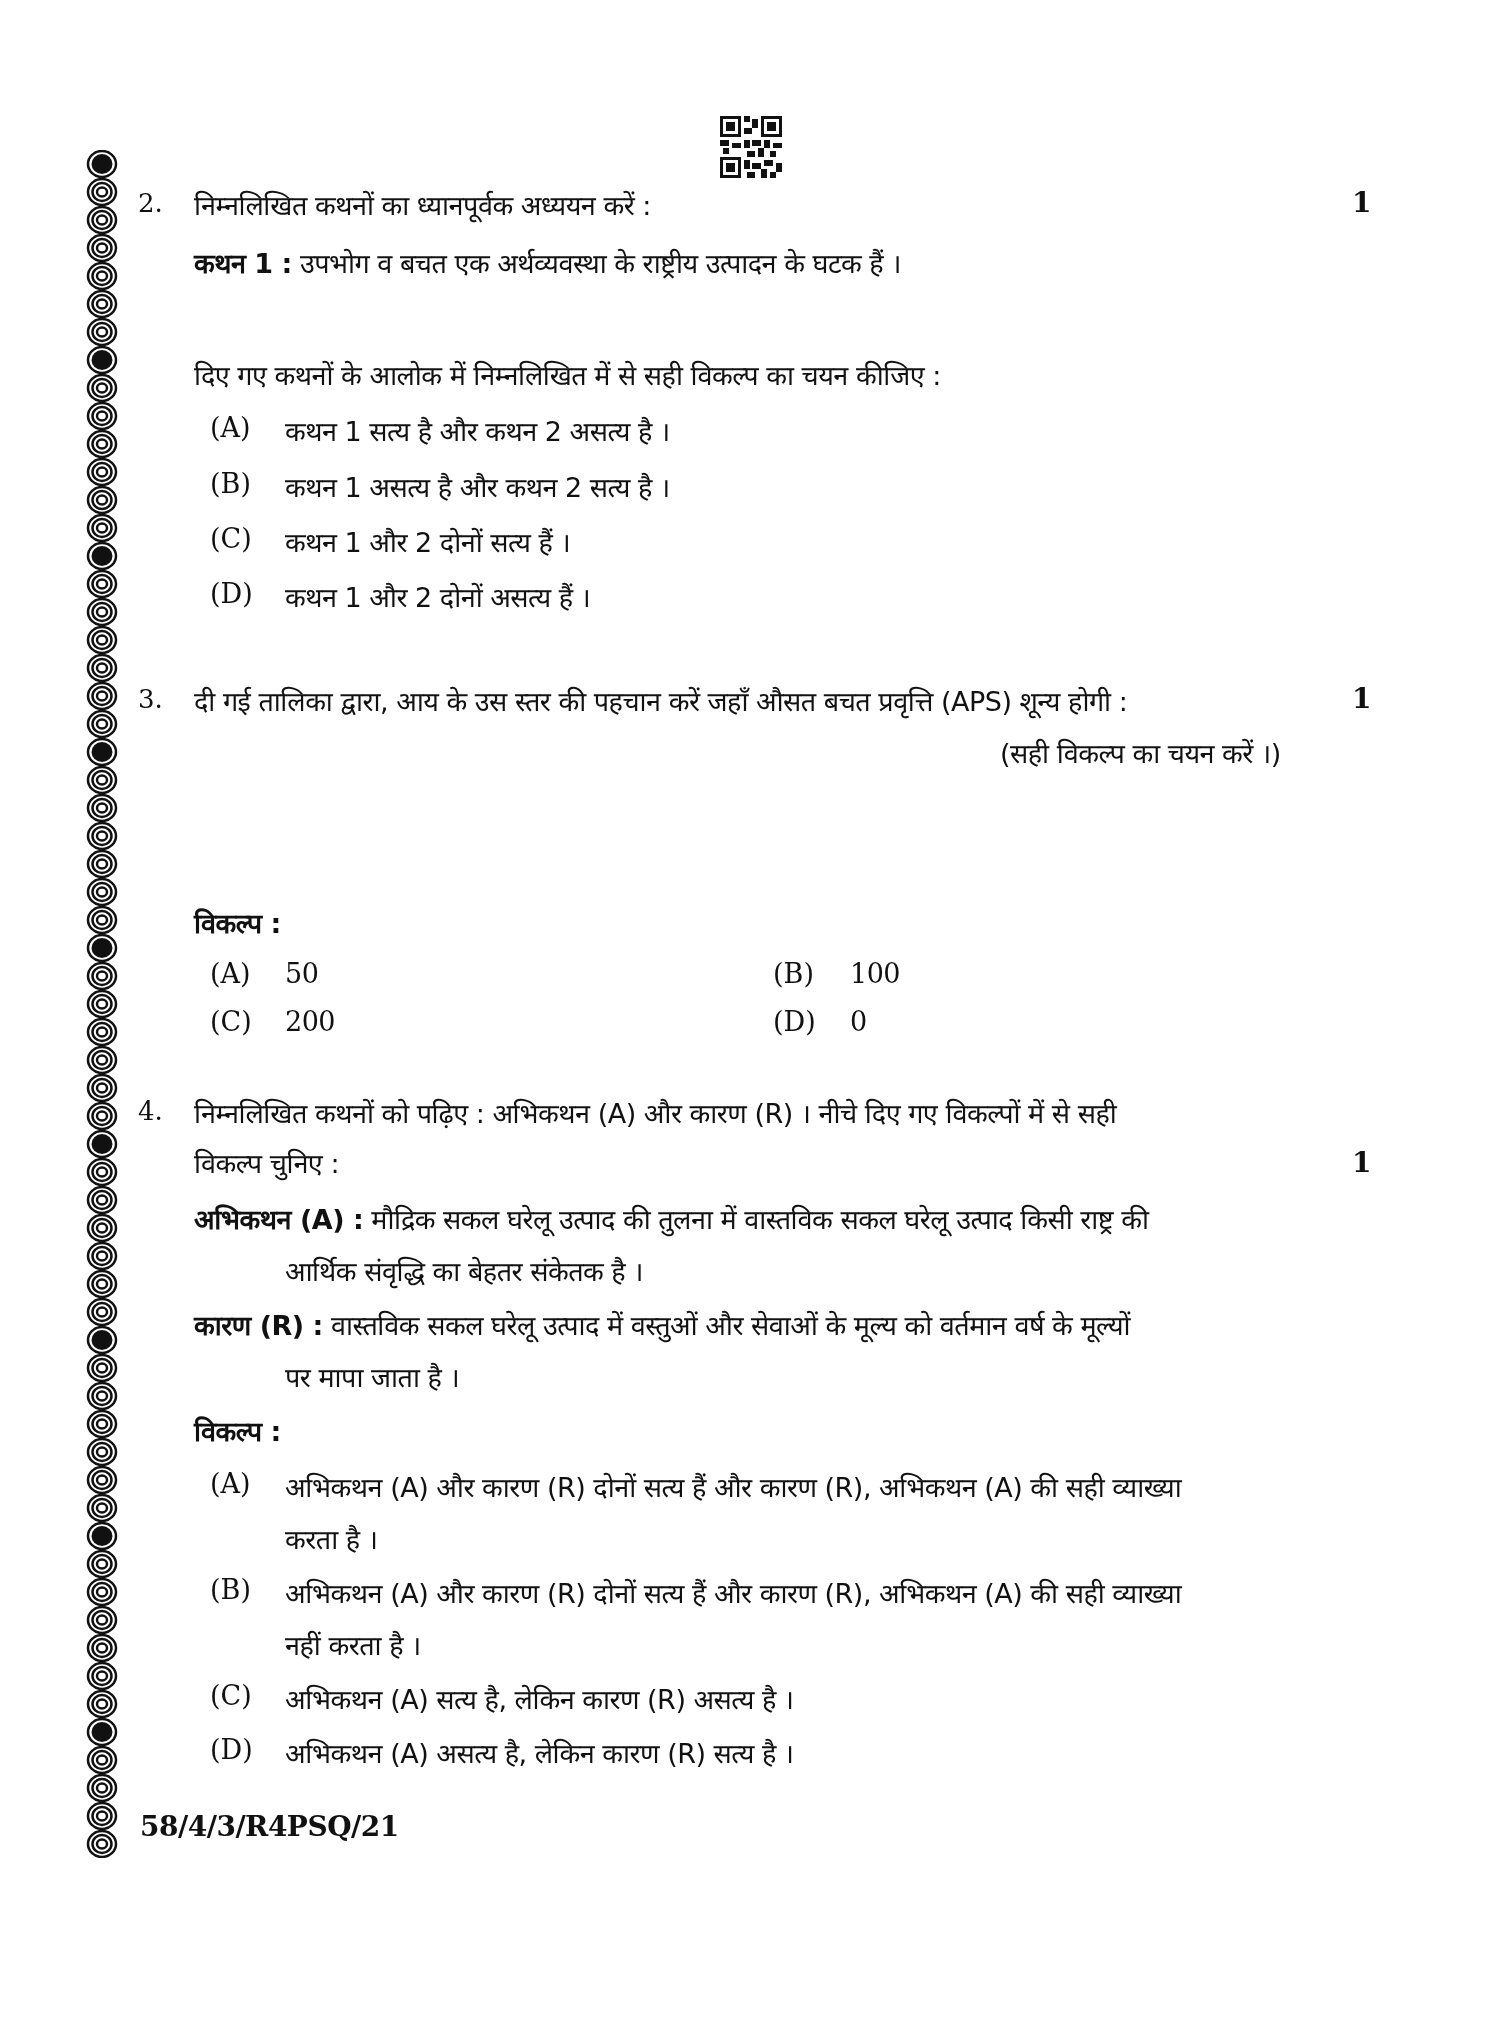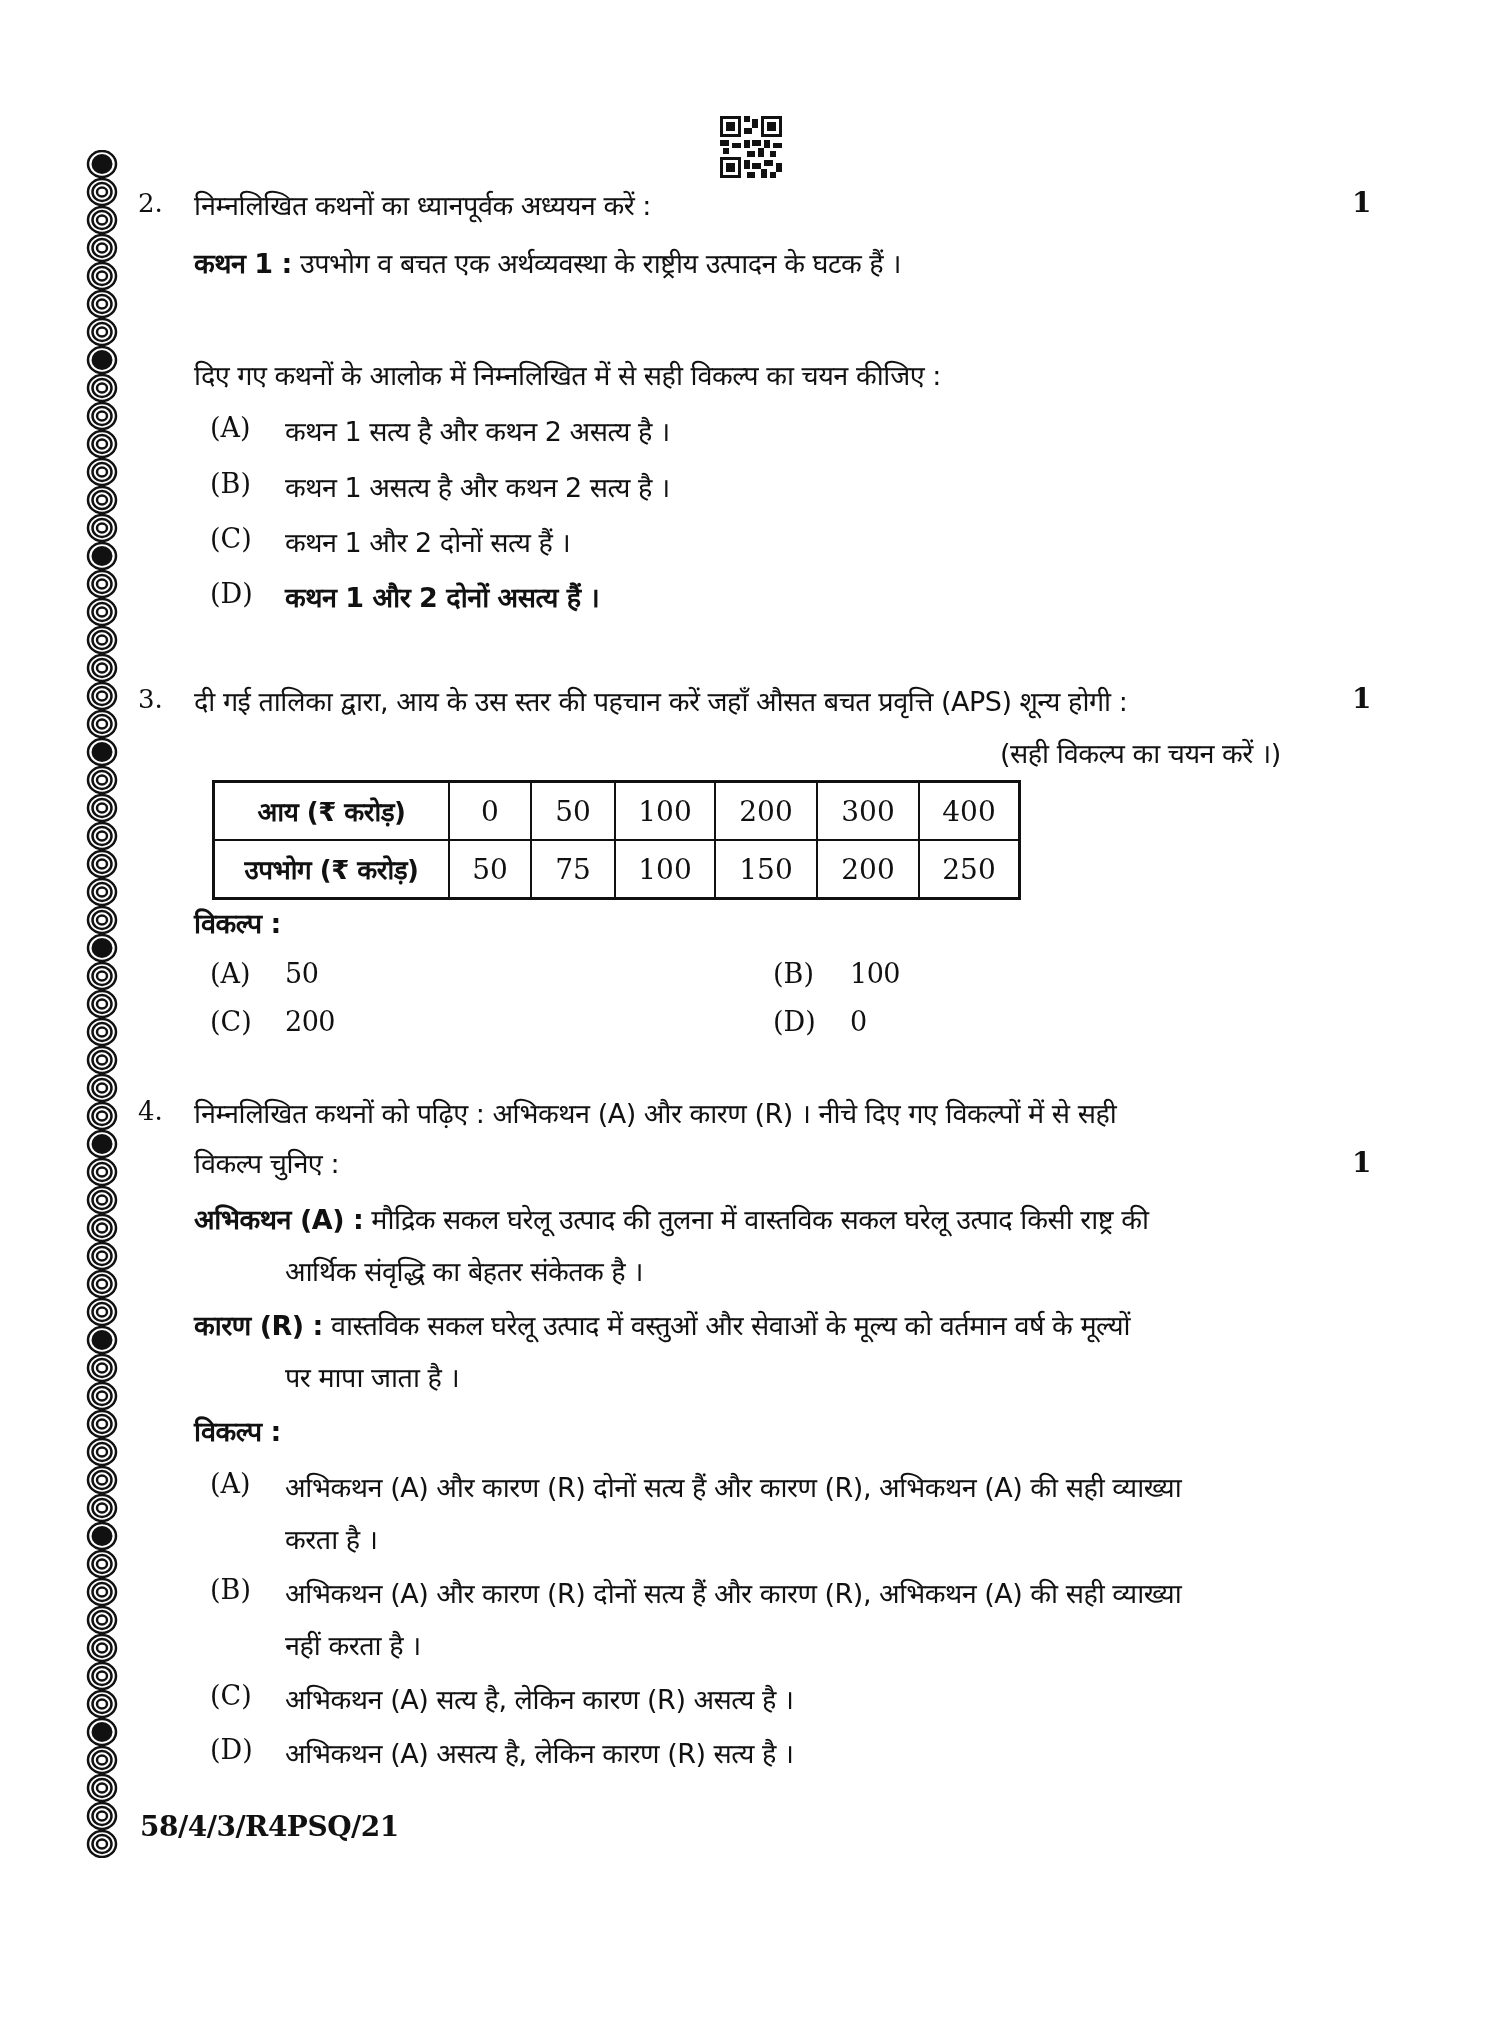--- a/index.html
+++ b/index.html
@@ -567,50 +567,28 @@
   <div>
     <div class="opt-letter" style="top:468px;">(B)</div>
     <div class="opt-text" style="top:468px;">कथन 1 असत्य है और कथन 2 सत्य है ।</div>
   </div>
   <div>
     <div class="opt-letter" style="top:523px;">(C)</div>
     <div class="opt-text" style="top:523px;">कथन 1 और 2 दोनों सत्य हैं ।</div>
   </div>
   <div>
     <div class="opt-letter" style="top:578px;">(D)</div>
-    <div class="opt-text" style="top:578px;font-weight:bold;">कथन 1 और 2 दोनों असत्य हैं ।</div>
+    <div class="opt-text" style="top:578px;">कथन 1 और 2 दोनों असत्य हैं ।</div>
   </div>
 
   <div class="qnum" style="top:684px;">3.</div>
   <div class="marks" style="top:682px;">1</div>
   <div class="line" style="top:682px;">दी गई तालिका द्वारा, आय के उस स्तर की पहचान करें जहाँ औसत बचत प्रवृत्ति (APS) शून्य होगी :</div>
   <div class="line" style="top:734px; left:1000px;">(सही विकल्प का चयन करें ।)</div>
 
-  <table class="data-table">
-    <tbody>
-        <tr>
-      <td class="hdr">आय  (₹ करोड़)</td>
-      <td class="c0">0</td>
-      <td class="c1">50</td>
-      <td class="c2">100</td>
-      <td class="c3">200</td>
-      <td class="c4">300</td>
-      <td class="c5">400</td>
-    </tr>
-    <tr>
-      <td class="hdr">उपभोग (₹ करोड़)</td>
-      <td class="c0">50</td>
-      <td class="c1">75</td>
-      <td class="c2">100</td>
-      <td class="c3">150</td>
-      <td class="c4">200</td>
-      <td class="c5">250</td>
-    </tr>
-  </tbody>
-    </table>
 
   <div class="line bold" style="top:904px;">विकल्प :</div>
 
   <div>
     <div class="opt-letter" style="top:958px;">(A)</div>
     <div class="opt-text serif" style="top:958px;">50</div>
   </div>
   <div>
     <div class="opt-letter" style="top:958px; left:773px;">(B)</div>
     <div class="opt-text serif" style="top:958px; left:850px;">100</div>

